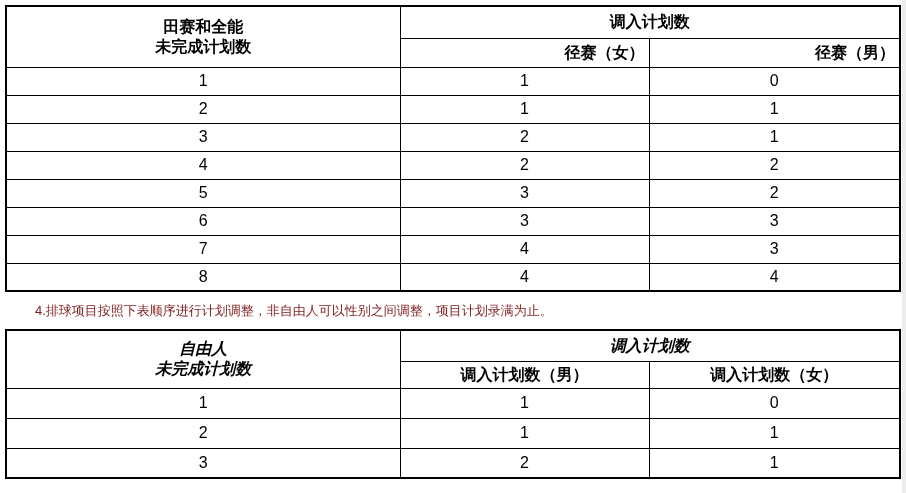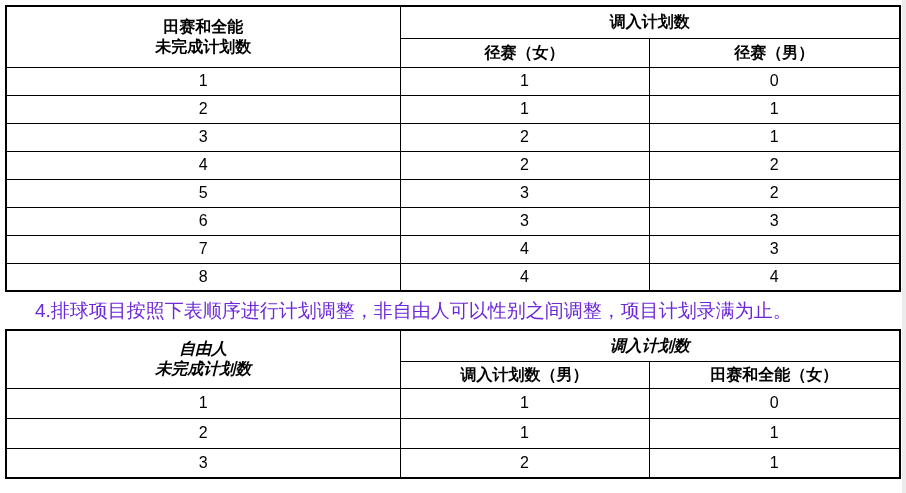--- a/index.html
+++ b/index.html
@@ -41,33 +41,33 @@
     line-height: 1.25;
     padding: 1px 4px;
     overflow: hidden;
     white-space: nowrap;
   }
   table.plan-table th {
     font-weight: bold;
   }
   
   #table1 thead tr.group-row th { height: 32px; }
-  #table1 thead tr.sub-row th   { height: 29px; }
+  #table1 thead tr.sub-row th   { height: 29px; text-align: right; }
   #table1 tbody td              { height: 28px; font-weight: normal; }
   
   #table2 thead tr.group-row th { height: 31px; font-style: italic; }
   #table2 thead tr.sub-row th   { height: 27px; }
   #table2 tbody td              { height: 30px; font-weight: normal; }
 
   .note {
     margin: 7px 0 6px 0;
     padding-left: 30px;
-    font-size: 19px;
+    font-size: 13px;
     line-height: 24px;
-    color: #6d28d9;
+    color: #7f1d1d;
     white-space: nowrap;
   }
   col.c1 { width: 394px; }
   col.c2 { width: 249px; }
   col.c3 { width: 251px; }
 </style>
 </head>
 <body>
 
 <div class="page">
@@ -146,21 +146,21 @@
     <thead>
       <tr class="group-row">
         <th rowspan="2">
           <span>自由人</span><br>
           <span>未完成计划数</span>
         </th>
         <th colspan="2">调入计划数</th>
       </tr>
       <tr class="sub-row">
         <th>调入计划数（男）</th>
-        <th>田赛和全能（女）</th>
+        <th>调入计划数（女）</th>
       </tr>
     </thead>
     <tbody>
         <tr>
           <td>1</td>
           <td>1</td>
           <td>0</td>
         </tr>
         <tr>
           <td>2</td>

